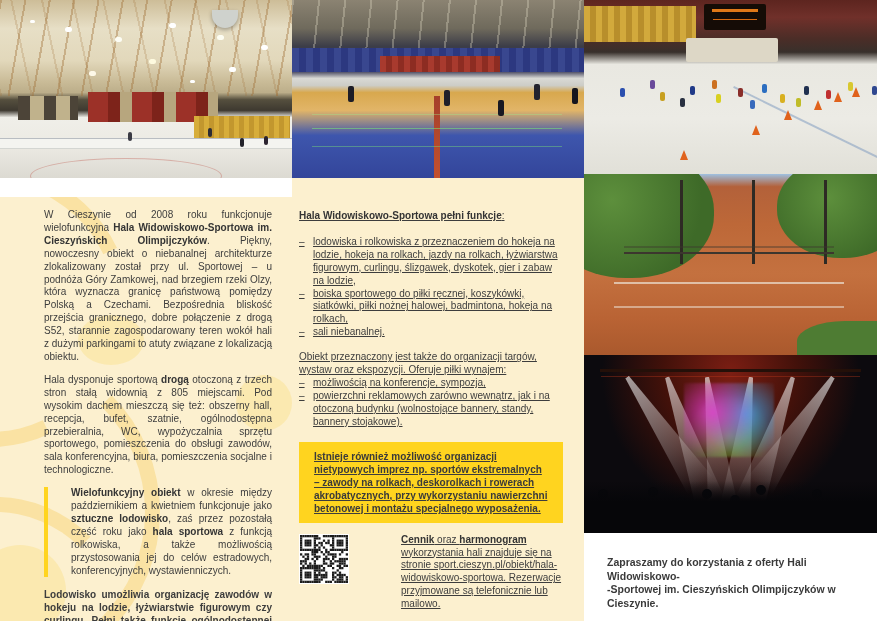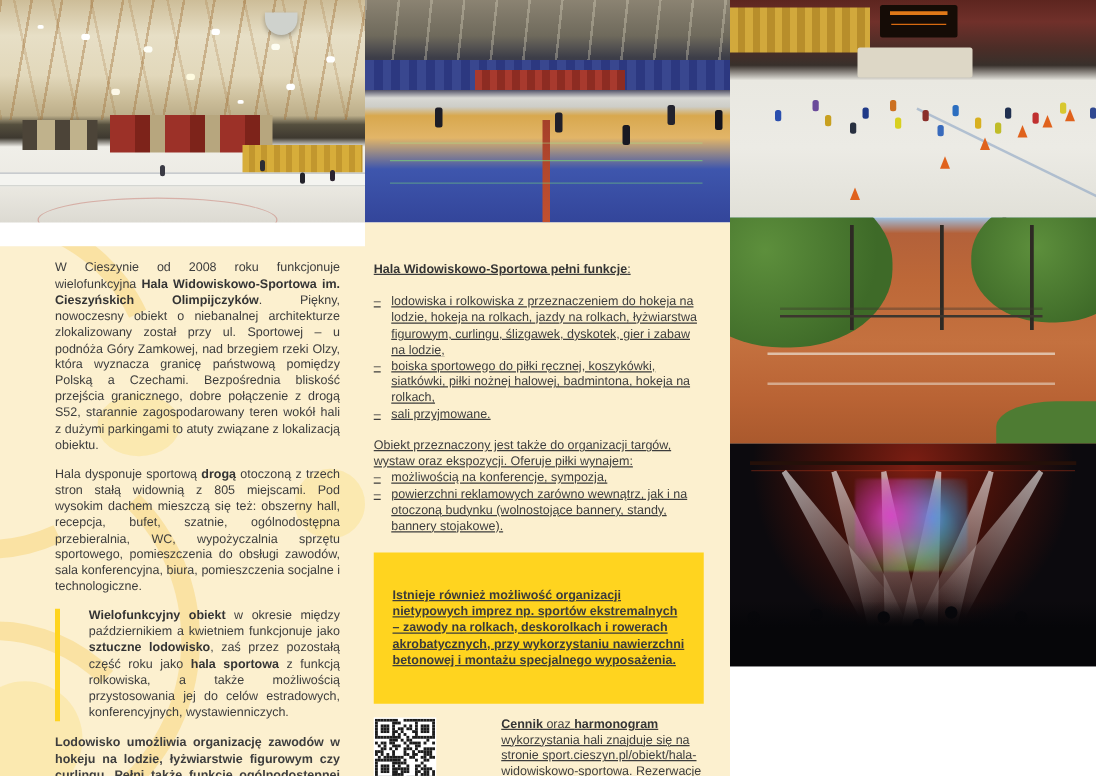--- a/index.html
+++ b/index.html
@@ -128,21 +128,21 @@
   .callout p{margin:0;}
   .p-bold{font-weight:700;}
 
   .mtext{position:absolute;top:32px;left:7px;right:21px;font-size:10px;line-height:12.9px;z-index:2;text-decoration:underline;}
   .m-head{margin:0 0 13px 0;}
   .blist{margin:0 0 12px 0;}
   .brow{display:flex;margin:0;}
   .dash{flex:none;width:14px;}
   .btxt{flex:1;}
   .m-para{margin:0 0 0 0;}
-  .ybox{background:var(--accent_yellow,#ffd41f);margin:13px 0 0 0;padding:28px 15px;font-weight:700;
+  .ybox{background:var(--accent_yellow,#ffd41f);margin:13px 0 0 0;padding:8px 15px;font-weight:700;
      line-height:13px;color:#3a3a3a;}
   .qr-row{display:flex;gap:11px;margin-top:11px;align-items:flex-start;}
   .qr{width:50px;height:50px;flex:none;background:#fff;padding:1px;box-sizing:border-box;}
   .qr-text{font-size:10px;line-height:12.9px;margin-left:41px;}
 
   .caption{position:absolute;top:556px;left:23px;width:255px;font-size:10.5px;line-height:13.5px;
      font-weight:700;color:#3a3a3a;white-space:pre-line;}
 </style>
 </head>
 <body>
@@ -196,21 +196,21 @@
           <div class="brow">
             <span class="dash">–</span>
             <span class="btxt">lodowiska i rolkowiska z przeznaczeniem do hokeja na lodzie, hokeja na rolkach, jazdy na rolkach, łyżwiarstwa figurowym, curlingu, ślizgawek, dyskotek, gier i zabaw na lodzie,</span>
           </div>
           <div class="brow">
             <span class="dash">–</span>
             <span class="btxt">boiska sportowego do piłki ręcznej, koszykówki, siatkówki, piłki nożnej halowej, badmintona, hokeja na rolkach,</span>
           </div>
           <div class="brow">
             <span class="dash">–</span>
-            <span class="btxt">sali przyjmowane.</span>
+            <span class="btxt">sali niebanalnej.</span>
           </div>
         </div>
         <p class="m-para">Obiekt przeznaczony jest także do organizacji targów, wystaw oraz ekspozycji. Oferuje piłki wynajem:</p>
         <div class="blist">
           <div class="brow">
             <span class="dash">–</span>
             <span class="btxt">możliwością na konferencje, sympozja,</span>
           </div>
           <div class="brow">
             <span class="dash">–</span>
@@ -510,15 +510,17 @@
       <div class="beam" style="left:26px;transform:rotate(-34deg);"></div>
       <div class="beam" style="left:66px;transform:rotate(-19deg);"></div>
       <div class="beam" style="left:106px;transform:rotate(-7deg);"></div>
       <div class="beam" style="left:150px;transform:rotate(7deg);"></div>
       <div class="beam" style="left:192px;transform:rotate(19deg);"></div>
       <div class="beam" style="left:232px;transform:rotate(34deg);"></div>
       <div class="vis"></div>
       <div class="heads"></div>
       <div class="crowd"></div>
     </div>
+    <div class="caption">Zapraszamy do korzystania z oferty Hali Widowiskowo-
+-Sportowej im. Cieszyńskich Olimpijczyków w Cieszynie.</div>
   </section>
 
 </div>
 
 </body></html>

